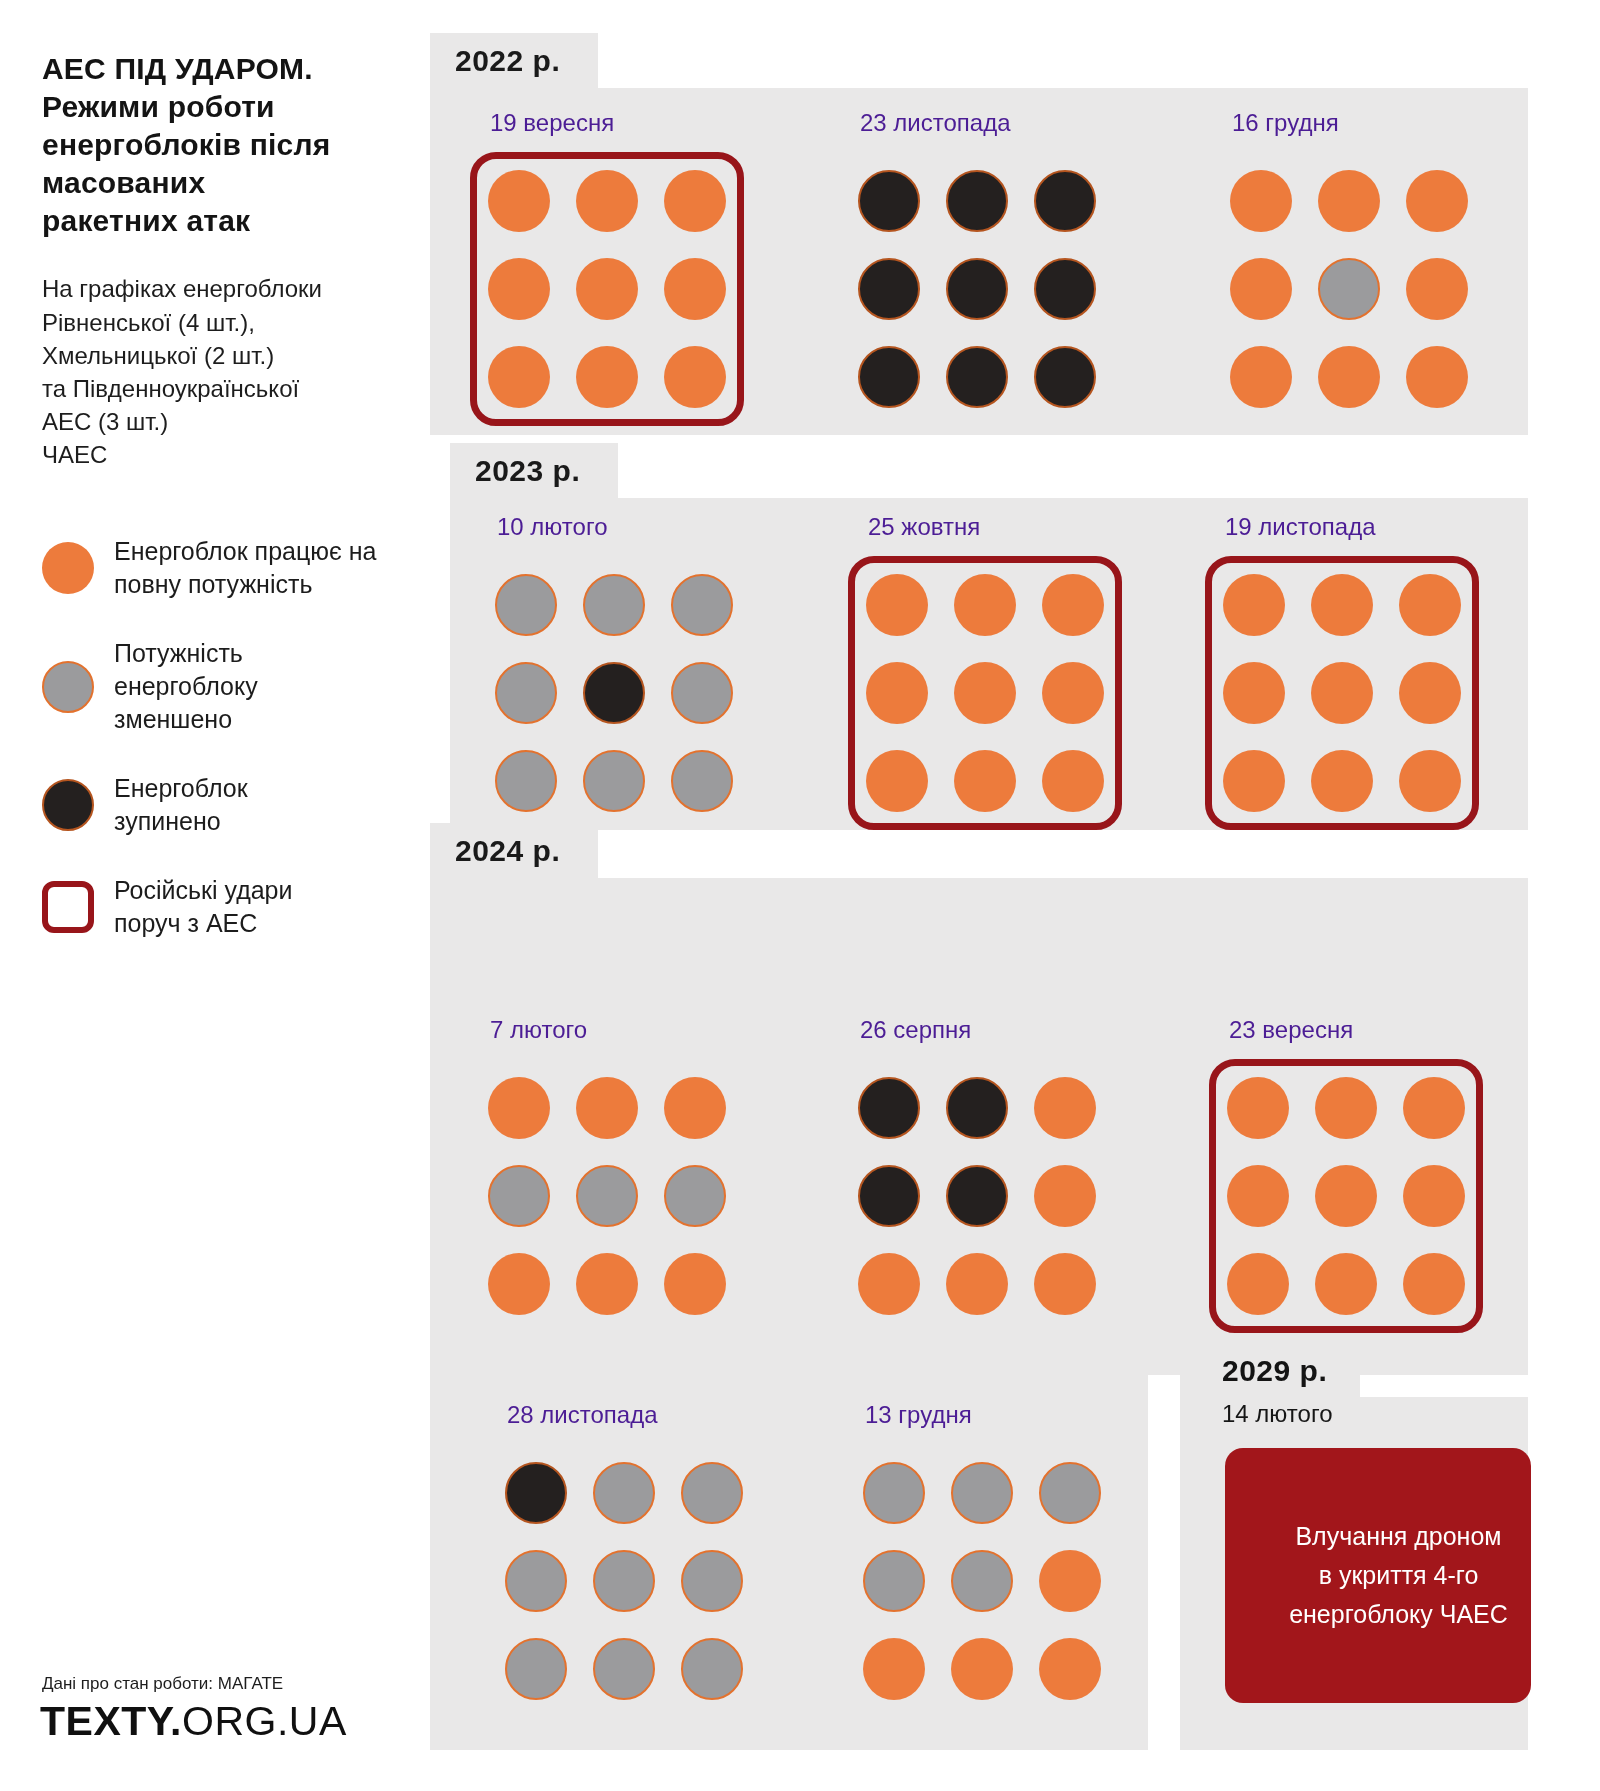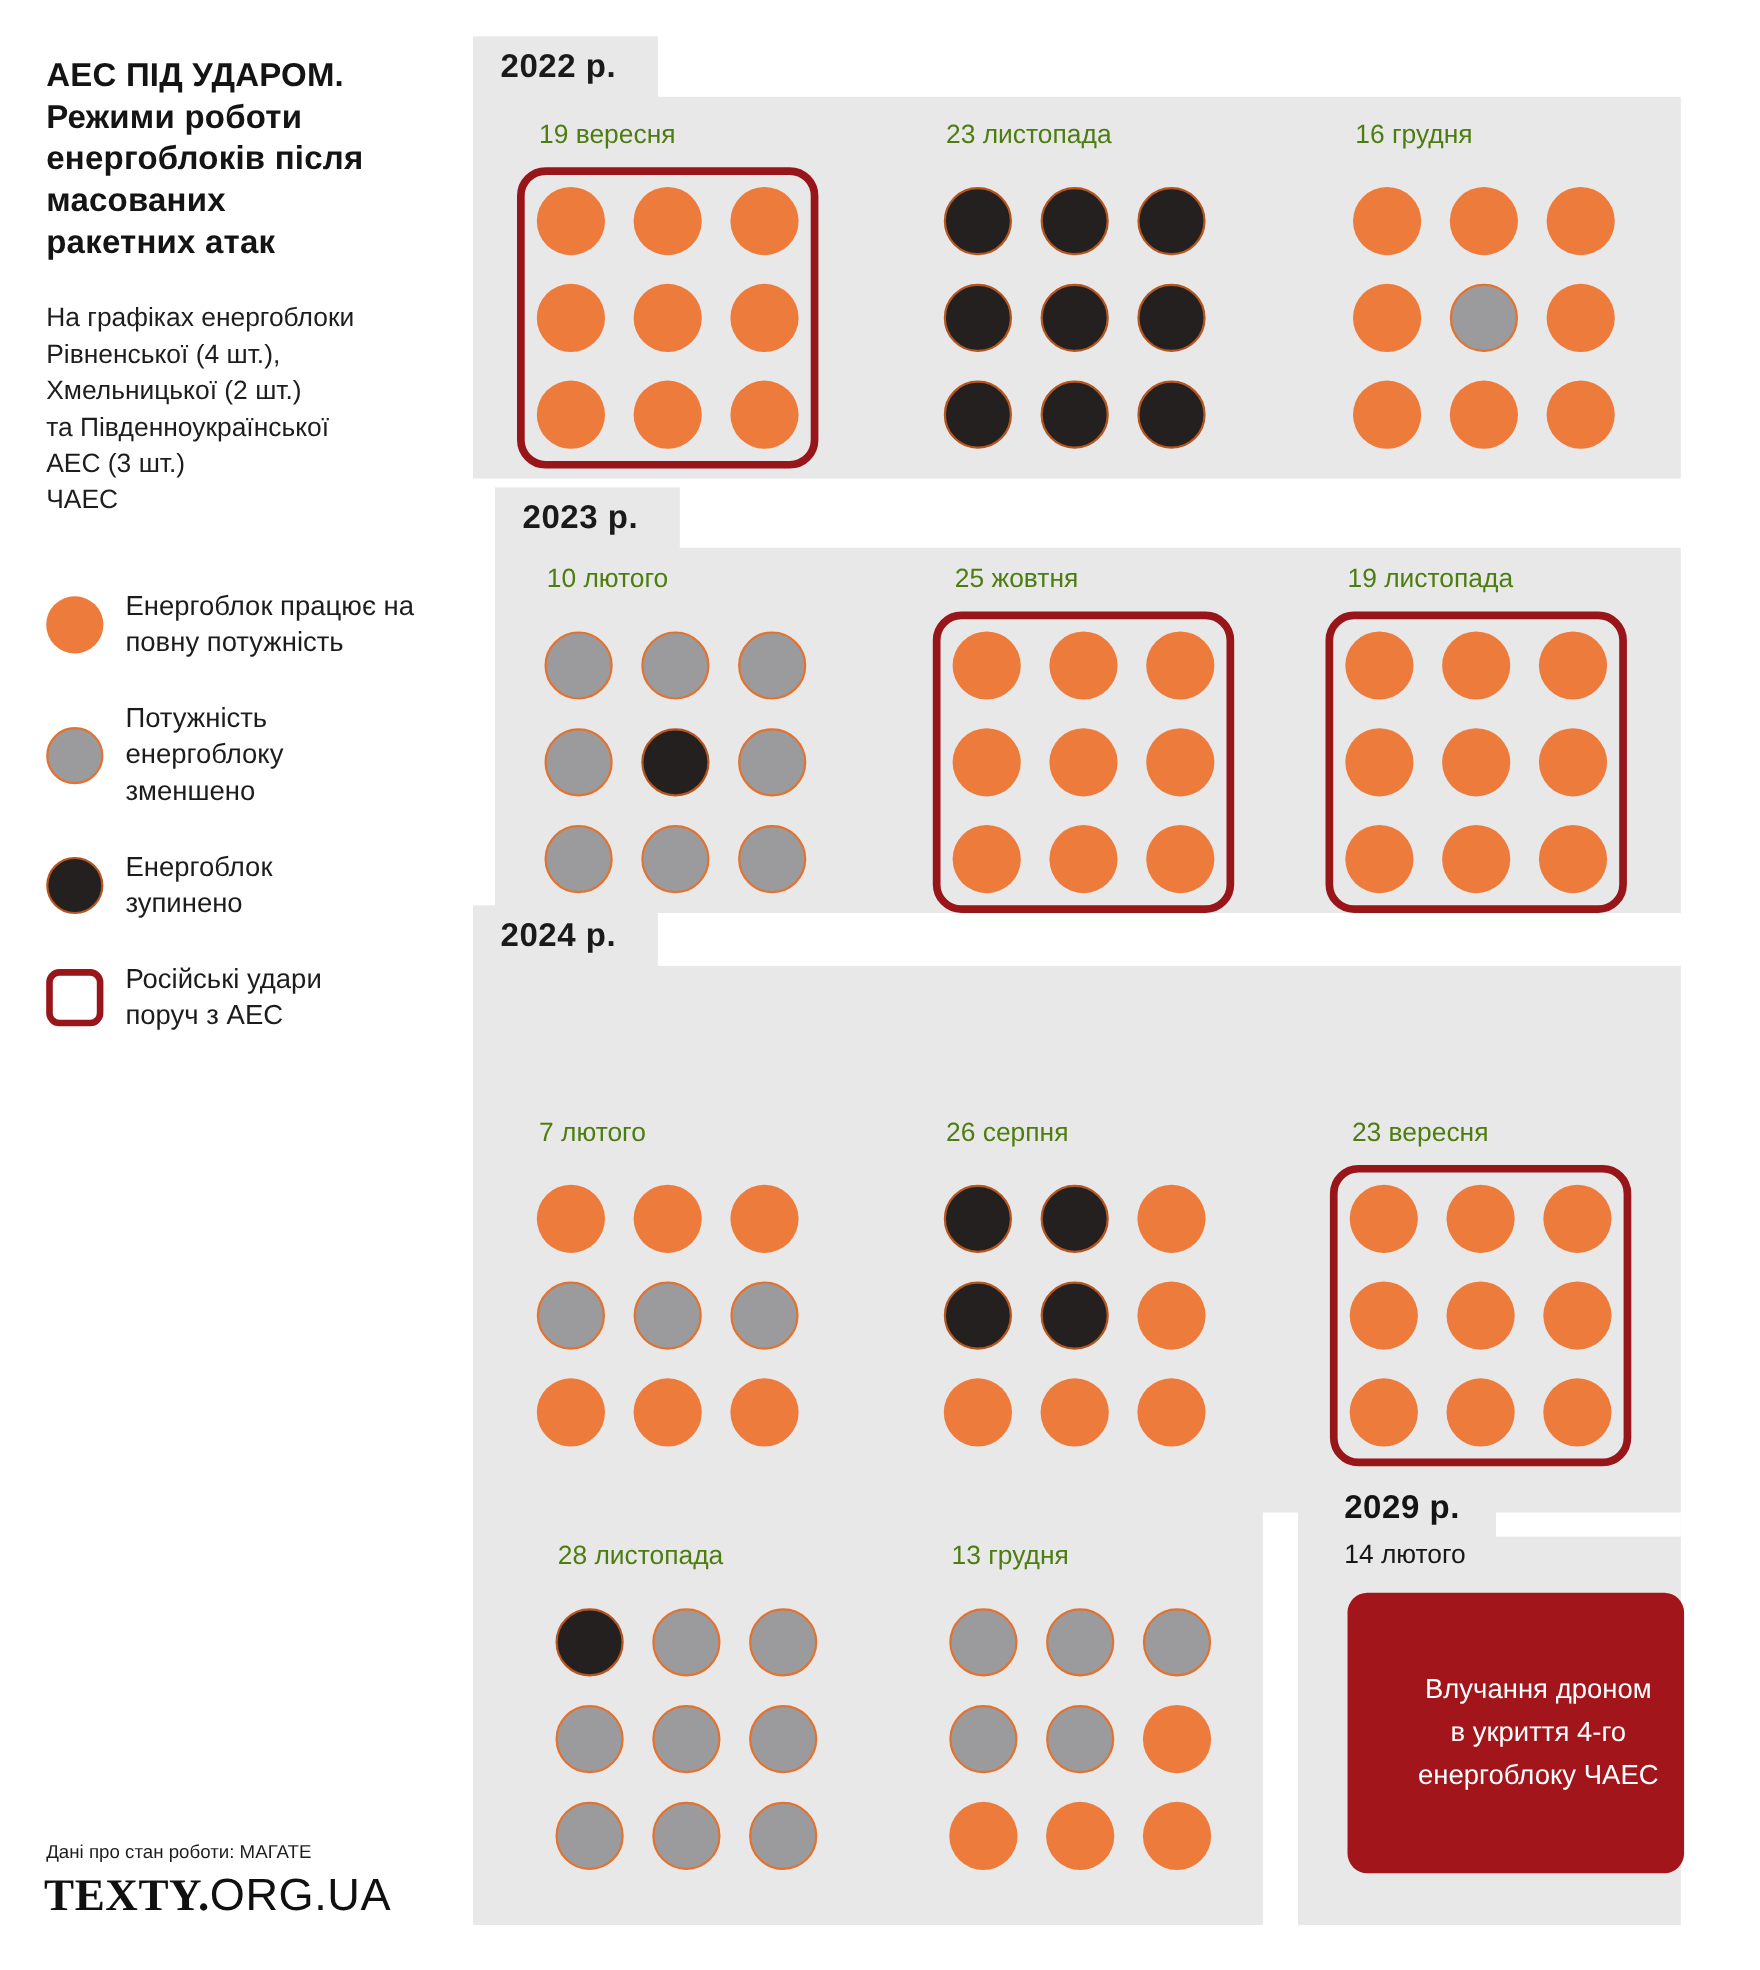--- a/index.html
+++ b/index.html
@@ -21,39 +21,39 @@
   .legend-item { display:flex; align-items:center; margin-bottom:36px; }
   .swatch { flex:0 0 auto; width:52px; height:52px; border-radius:50%; box-sizing:border-box; margin-right:20px; }
   .swatch.full    { background:#ED7B3C; }
   .swatch.reduced { background:#9B9B9D; border:2px solid #E3722E; }
   .swatch.stopped { background:#24201F; border:2px solid #B5551F; }
   .swatch.strike-box { background:#ffffff; border:6px solid #98151A; border-radius:12px; }
   .legend-label { font-size:25px; line-height:1.32; white-space:pre-line; }
 
   .source-note { position:absolute; left:42px; top:1674px; font-size:17px; color:#1d1d1d; }
   .logo { position:absolute; left:40px; top:1698px; font-size:41px; color:#101010; letter-spacing:0.5px; }
-  .logo .b { font-weight:800;font-family:Liberation Serif, serif; }
+  .logo .b { font-weight:800; }
   .logo .r { font-weight:300; }
 
   
   .tab {
     position:absolute; background:#E9E8E8; color:#1a1a1a;
     font-size:30px; font-weight:800; padding:11px 38px 12px 25px; letter-spacing:0.5px;
   }
   .panel { position:absolute; background:#E9E8E8; }
   .panel-2022 { left:430px; top:88px;  width:1098px; height:347px; }
   .panel-2023 { left:450px; top:498px; width:1078px; height:332px; }
   .panel-2024 { left:430px; top:878px; width:1098px; height:872px; }
   .tab-2022 { left:430px; top:33px; }
   .tab-2023 { left:450px; top:443px; }
   .tab-2024 { left:430px; top:823px; }
 
   
   .slot { position:absolute; }
-  .date-label { margin-left:20px; font-size:24px; height:30px; line-height:30px; color:#4d7c0f; }
+  .date-label { margin-left:20px; font-size:24px; height:30px; line-height:30px; color:#4c1d95; }
   .grid-box {
     margin-top:14px; padding:11px; border:7px solid transparent; border-radius:26px;
     display:inline-block;
   }
   .grid-box.strike { border-color:#98151A; }
   .dotgrid { display:grid; grid-template-columns:repeat(3,62px); grid-auto-rows:62px; gap:26px; }
   .dot { width:62px; height:62px; border-radius:50%; box-sizing:border-box; }
   .dot.full    { background:#ED7B3C; }
   .dot.reduced { background:#9B9B9D; border:2px solid #E3722E; }
   .dot.stopped { background:#24201F; border:2px solid #B5551F; }

